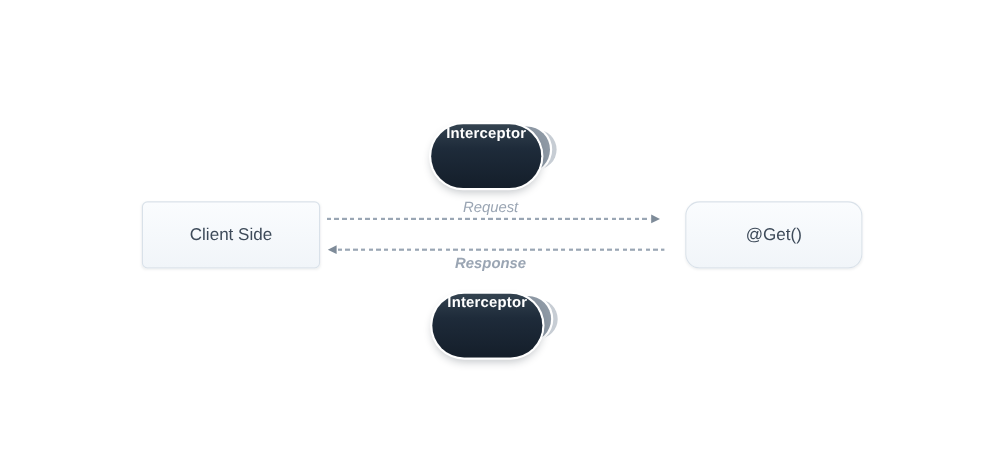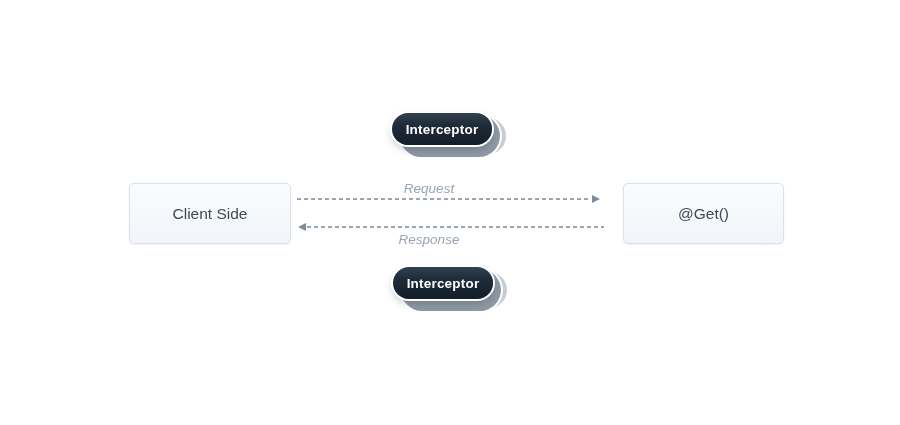--- a/index.html
+++ b/index.html
@@ -34,26 +34,25 @@
   }
   .pill-layer.mid {
     left: 8px; top: 2px;
     width: 100px; height: 42px;
     background: var(--pill-mid, #8e99a5);
     box-shadow: 0 0 0 2px #ffffff;
     z-index: 2;
   }
   .pill.front {
     left: 0; top: 0;
-    width: 100px; height: 32px;
+    width: 100px; height: 58px;
     background: linear-gradient(180deg, #33424f 0%, var(--pill-dark, #1e2b3a) 38%, #141e2a 100%);
     box-shadow: 0 0 0 2px #ffffff, 0 4px 8px rgba(20, 30, 42, 0.25);
     z-index: 3;
     display: flex;
-    align-items: center;
     justify-content: center;
   }
   .pill.front span {
     color: #ffffff;
     font-size: 13.5px;
     font-weight: 600;
     letter-spacing: 0.2px;
   }
 
   
@@ -64,21 +63,21 @@
     border-radius: 5px;
     box-shadow: 0 1px 2px rgba(60, 75, 90, 0.08);
     display: flex;
     align-items: center;
     justify-content: center;
     color: var(--box-text, #3d4a59);
     font-size: 15.5px;
     font-weight: 500;
   }
   .box.client  { left: 129px; top: 183px; width: 160px; height: 59px; }
-  .box.handler { left: 623px; top: 183px; width: 159px; height: 59px; }
+  .box.handler { left: 623px; top: 183px; width: 159px; height: 59px; border-radius: 13px; }
   .handler-text { text-align: left; line-height: 21px; }
 
   
   .dashed-line {
     position: absolute;
     height: 2px;
     background: repeating-linear-gradient(90deg,
       var(--arrow, #9aa6b4) 0px, var(--arrow, #9aa6b4) 4px,
       transparent 4px, transparent 7px);
   }
@@ -95,29 +94,29 @@
     left: 592px; top: 194.5px;
     border-left: 8px solid var(--arrowhead, #7e8b99);
   }
   .arrowhead.left {
     left: 298px; top: 222.5px;
     border-right: 8px solid var(--arrowhead, #7e8b99);
   }
 
   .arrow-label {
     position: absolute;
-    left: 279px;
+    left: 296px;
     width: 300px;
     text-align: center;
     font-size: 13.5px;
     font-style: italic;
     color: var(--label, #9aa5b3);
   }
   .request-label  { top: 181px; }
-  .response-label { top: 232px; }
+  .response-label { top: 232px; font-weight: bold; }
 </style>
 </head>
 <body>
 
 <div class="canvas">
 
   <div class="pill-group top">
     <div class="pill-layer back"></div>
     <div class="pill-layer mid"></div>
     <div class="pill front">

